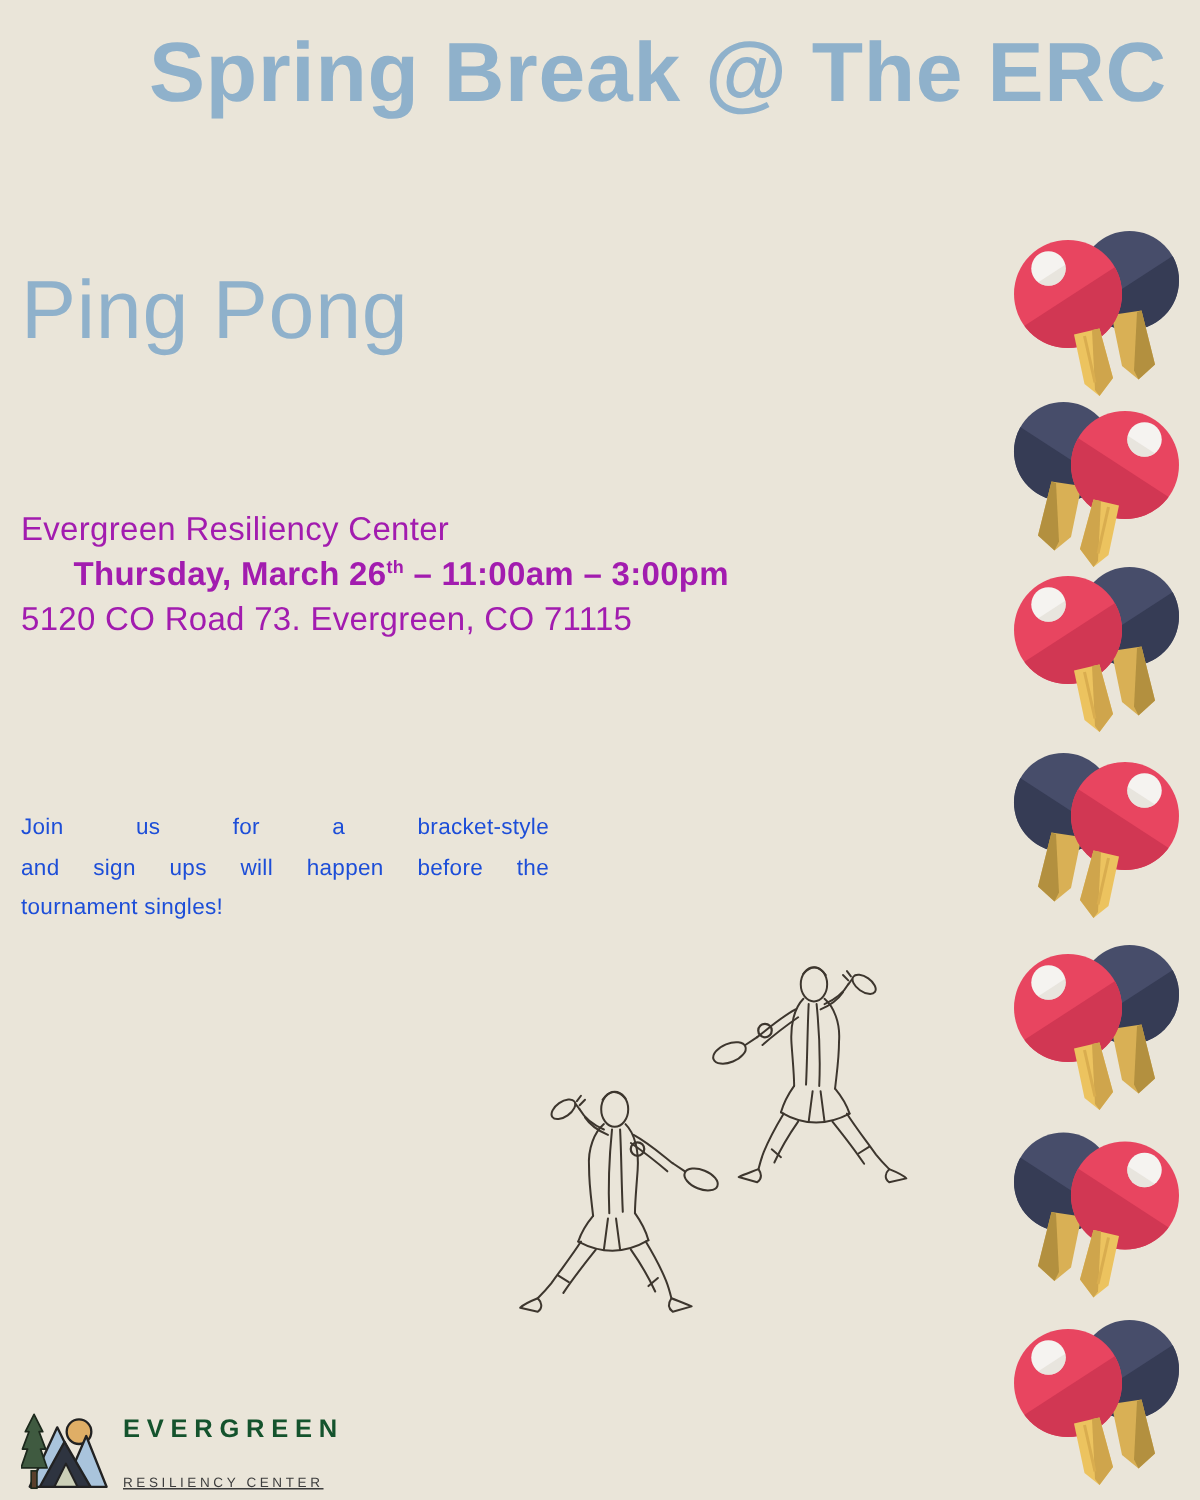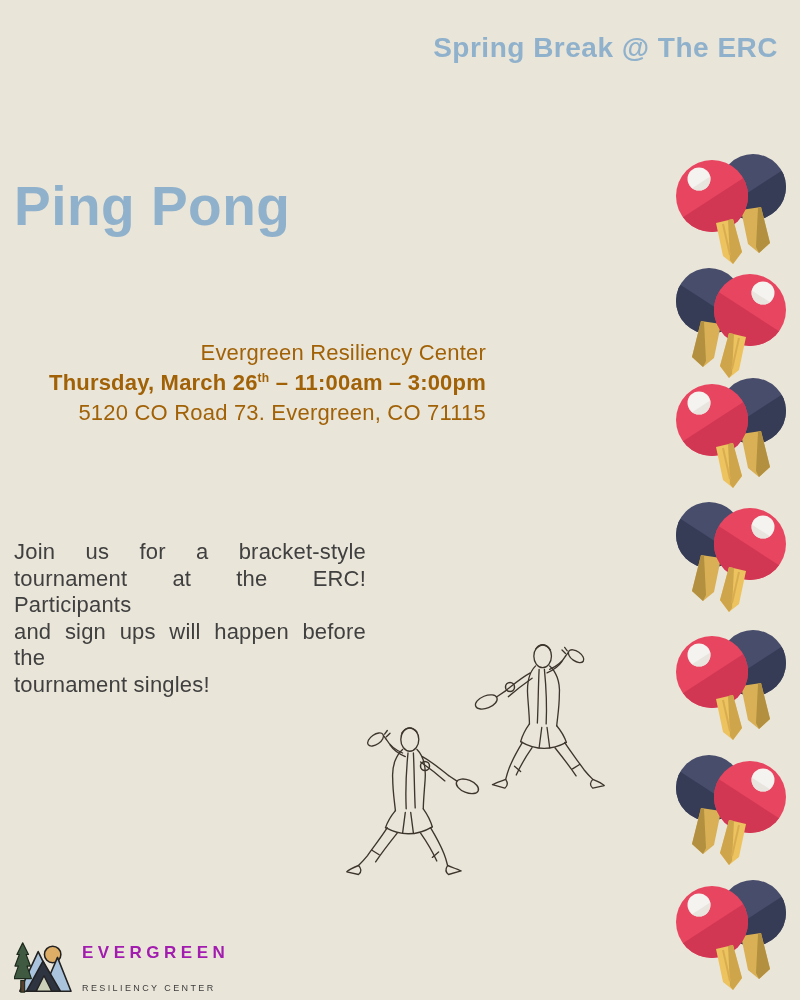--- a/index.html
+++ b/index.html
@@ -7,42 +7,42 @@
     width:800px;height:1000px;position:relative;overflow:hidden;
     background:#eae5d9;
     font-family:"Liberation Sans",sans-serif;
   }
   .abs{position:absolute;}
 
   
   .header-block{
     top:22px;right:22px;text-align:right;
     color:#8fb1cb;font-weight:bold;
-    font-size:28px;line-height:51px;letter-spacing:.5px;
+    font-size:56px;line-height:51px;letter-spacing:.5px;
   }
 
   
   .main-title{
     top:168px;left:14px;
-    color:#8fb1cb;font-weight:bold;
+    color:#8fb1cb;font-weight:normal;
     font-size:55px;line-height:76px;letter-spacing:.5px;
   }
 
   
   .details{
     top:338px;left:14px;
-    color:#a16207;font-size:22px;line-height:30px;letter-spacing:.2px;text-align:right;
+    color:#a21caf;font-size:22px;line-height:30px;letter-spacing:.2px;
   }
   .details .bold-line{font-weight:bold;margin-left:35px;}
   .details sup{font-size:12px;vertical-align:super;line-height:0;}
 
   
   .description{
     top:539px;left:14px;width:352px;
-    color:#404040;font-size:22px;line-height:26.5px;letter-spacing:.2px;
+    color:#1d4ed8;font-size:15px;line-height:26.5px;letter-spacing:.2px;
   }
   .description .line{text-align:justify;text-align-last:justify;}
   .description .line.last{text-align-last:left;}
 
   
   .paddle-cluster{width:120px;height:120px;left:671px;}
   .paddle-cluster.flip svg{transform:scaleX(-1);}
   .p1{top:150px;} .p2{top:264px;} .p3{top:374px;} .p4{top:498px;}
   .p5{top:626px;} .p6{top:751px;} .p7{top:876px;}
 
@@ -50,25 +50,25 @@
   .players{top:630px;left:323px;width:302px;height:258px;}
   .sketch{stroke:#3d362e;fill:none;stroke-width:1.5;
           stroke-linecap:round;stroke-linejoin:round;}
 
   
   .logo{top:941px;left:14px;display:flex;align-items:center;}
   .logo-icon{width:58px;height:54px;}
   .logo-text{margin-left:10px;}
   .logo-name{
     font-size:17px;font-weight:bold;letter-spacing:4.5px;
-    color:#a21caf;line-height:20px;
+    color:#14532d;line-height:20px;
   }
   .logo-tagline{
     font-size:9px;letter-spacing:2.4px;color:#3d3d3d;
-    margin-top:20px;line-height:11px;
+    margin-top:20px;line-height:11px;text-decoration:underline;
   }
 </style>
 </head>
 <body>
 
 <svg width="0" height="0" style="position:absolute" aria-hidden="true">
   <defs>
     <clipPath id="clip-red-blade">
         <circle cx="41" cy="46" r="36"></circle>
       </clipPath>
@@ -145,21 +145,20 @@
 </div>
 
 <div class="abs details">
   <div>Evergreen Resiliency Center</div>
   <div class="bold-line"><span>Thursday, March 26</span><sup>th</sup><span> – 11:00am – 3:00pm</span></div>
   <div>5120 CO Road 73. Evergreen, CO 71115</div>
 </div>
 
 <div class="abs description">
   <div class="line">Join us for a bracket-style</div>
-  <div class="line">tournament at the ERC! Participants</div>
   <div class="line">and sign ups will happen before the</div>
   <div class="line last">tournament singles!</div>
 </div>
 
 <div class="abs paddle-cluster p1">
   <svg width="120" height="120" viewBox="0 0 120 120">
       <use href="#paddle-pair"></use>
     </svg></div>
 <div class="abs paddle-cluster p2 flip">
   <svg width="120" height="120" viewBox="0 0 120 120">

